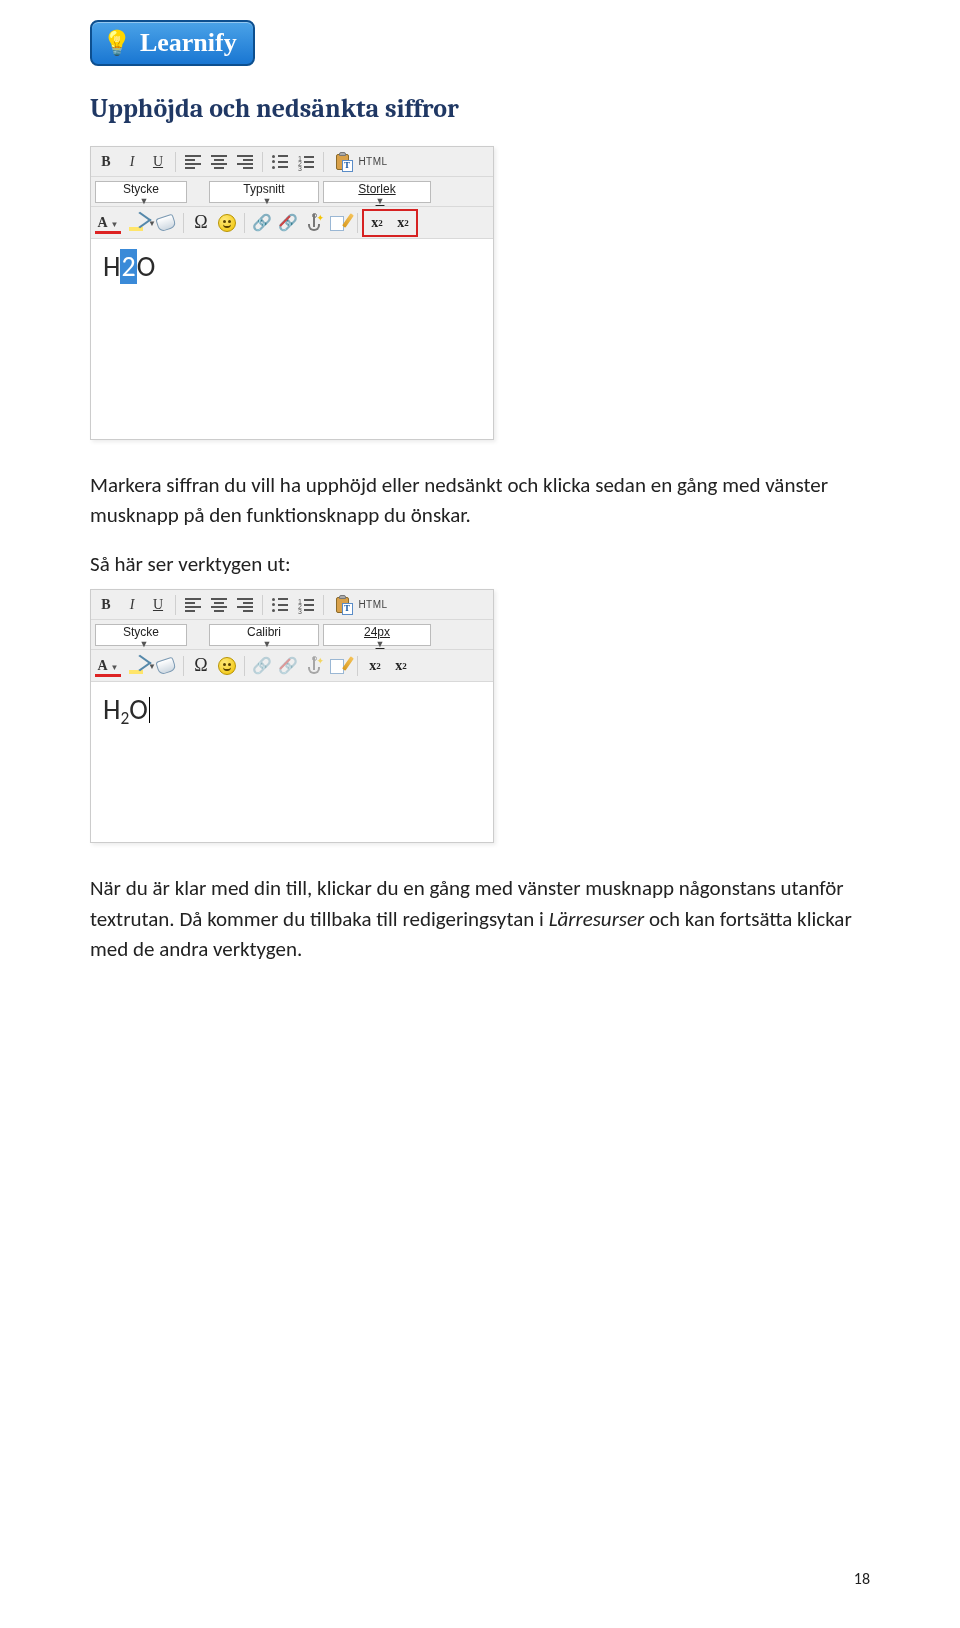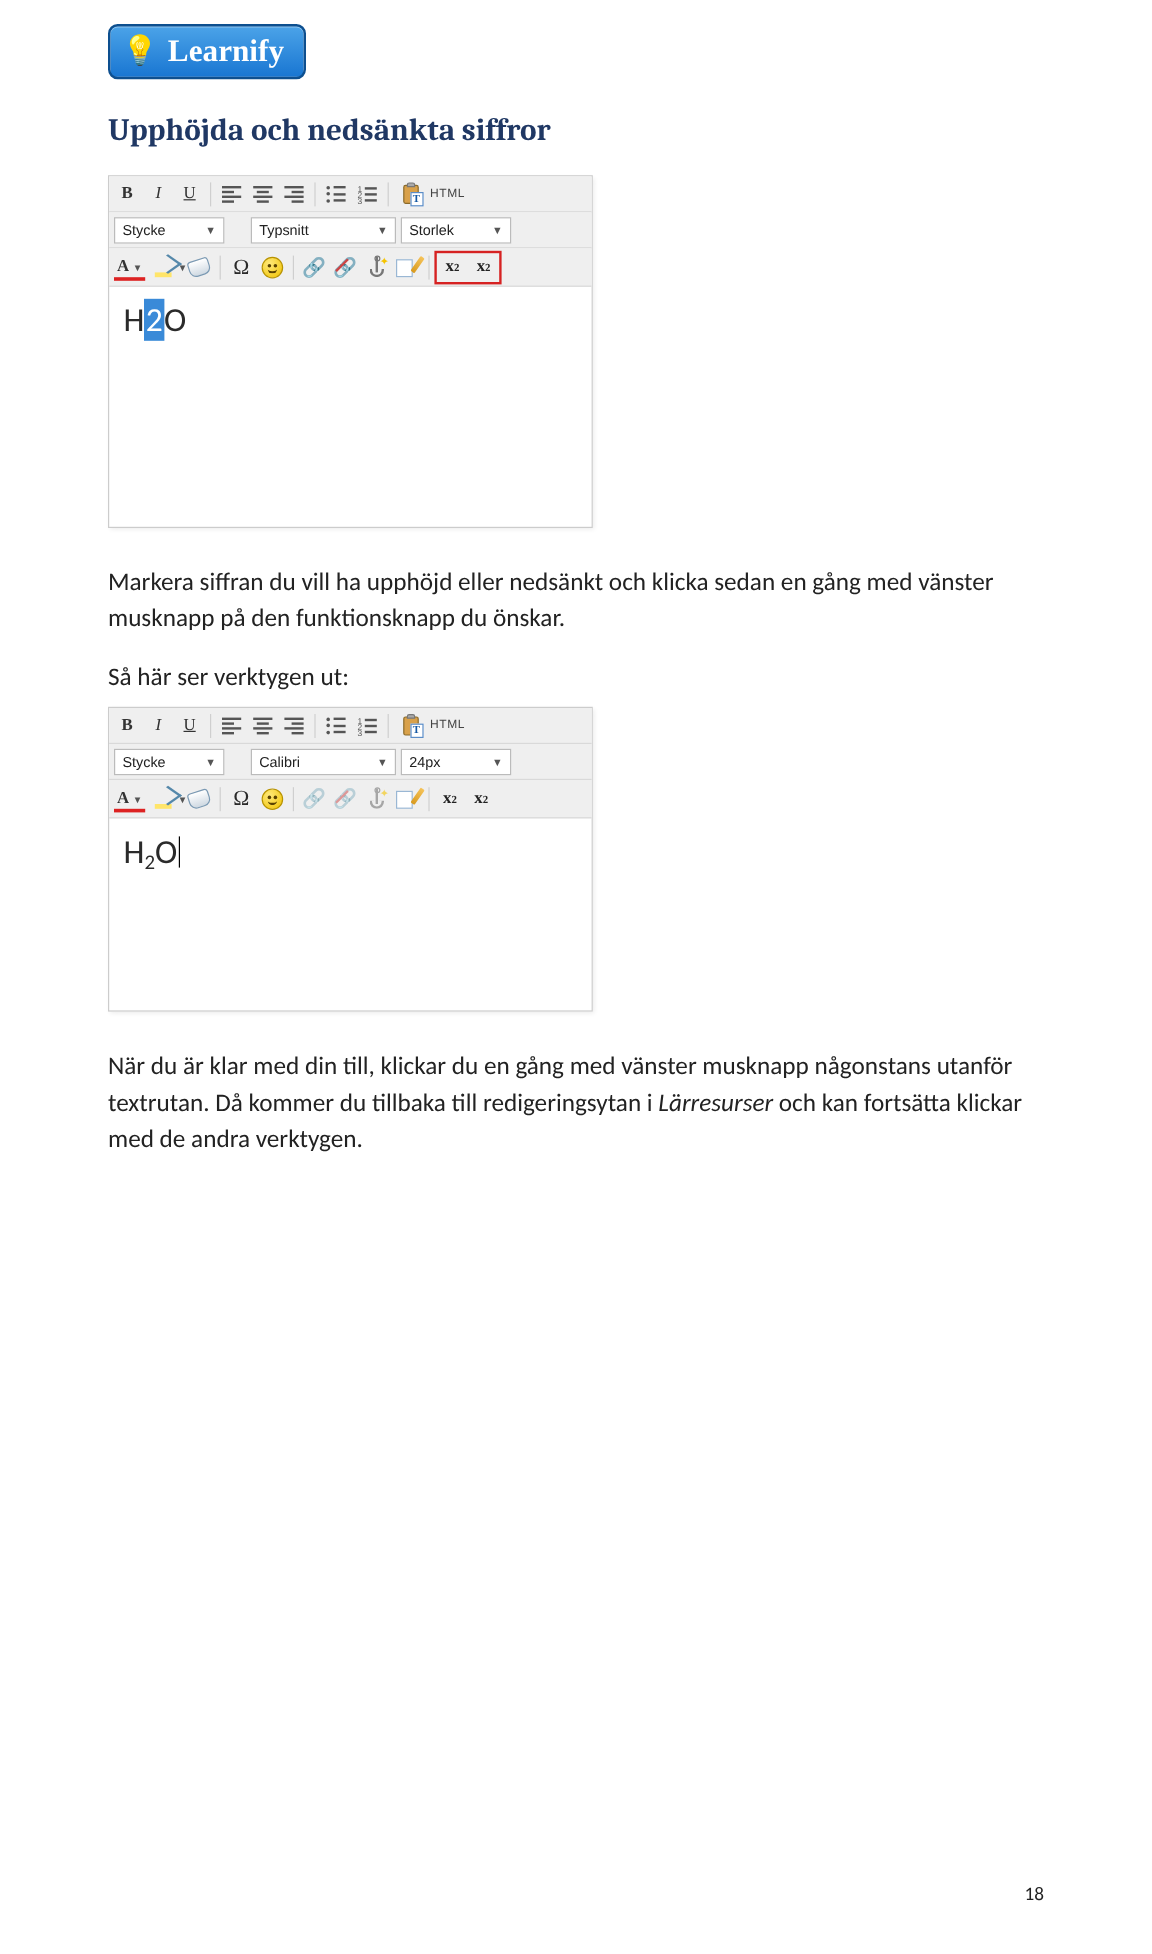--- a/index.html
+++ b/index.html
@@ -83,29 +83,30 @@
     border: 1px solid #bbb;
     background: #fff;
     font-size: 12px;
     font-family: Arial, sans-serif;
     padding: 0 6px;
     display: inline-flex;
     align-items: center;
     justify-content: space-between;
     margin: 0 2px;
     color: #222;
+    flex-direction: column;
   }
   .tool-select .caret {
     margin-left: 6px;
     font-size: 9px;
     color: #555;
   }
   .sel-stycke  { width: 92px; }
-  .sel-typsnitt{ width: 121px; margin-left: 20px; }
-  .sel-storlek { width: 92px; }
+  .sel-typsnitt{ width: 110px; margin-left: 20px; }
+  .sel-storlek { width: 108px; text-decoration: underline; }
 
   .html-label {
     font-family: Liberation Sans, sans-serif;
     font-size: 10px;
     letter-spacing: 0.5px;
     color: #444;
   }
   .paste-icon {
     position: relative;
     width: 18px;

